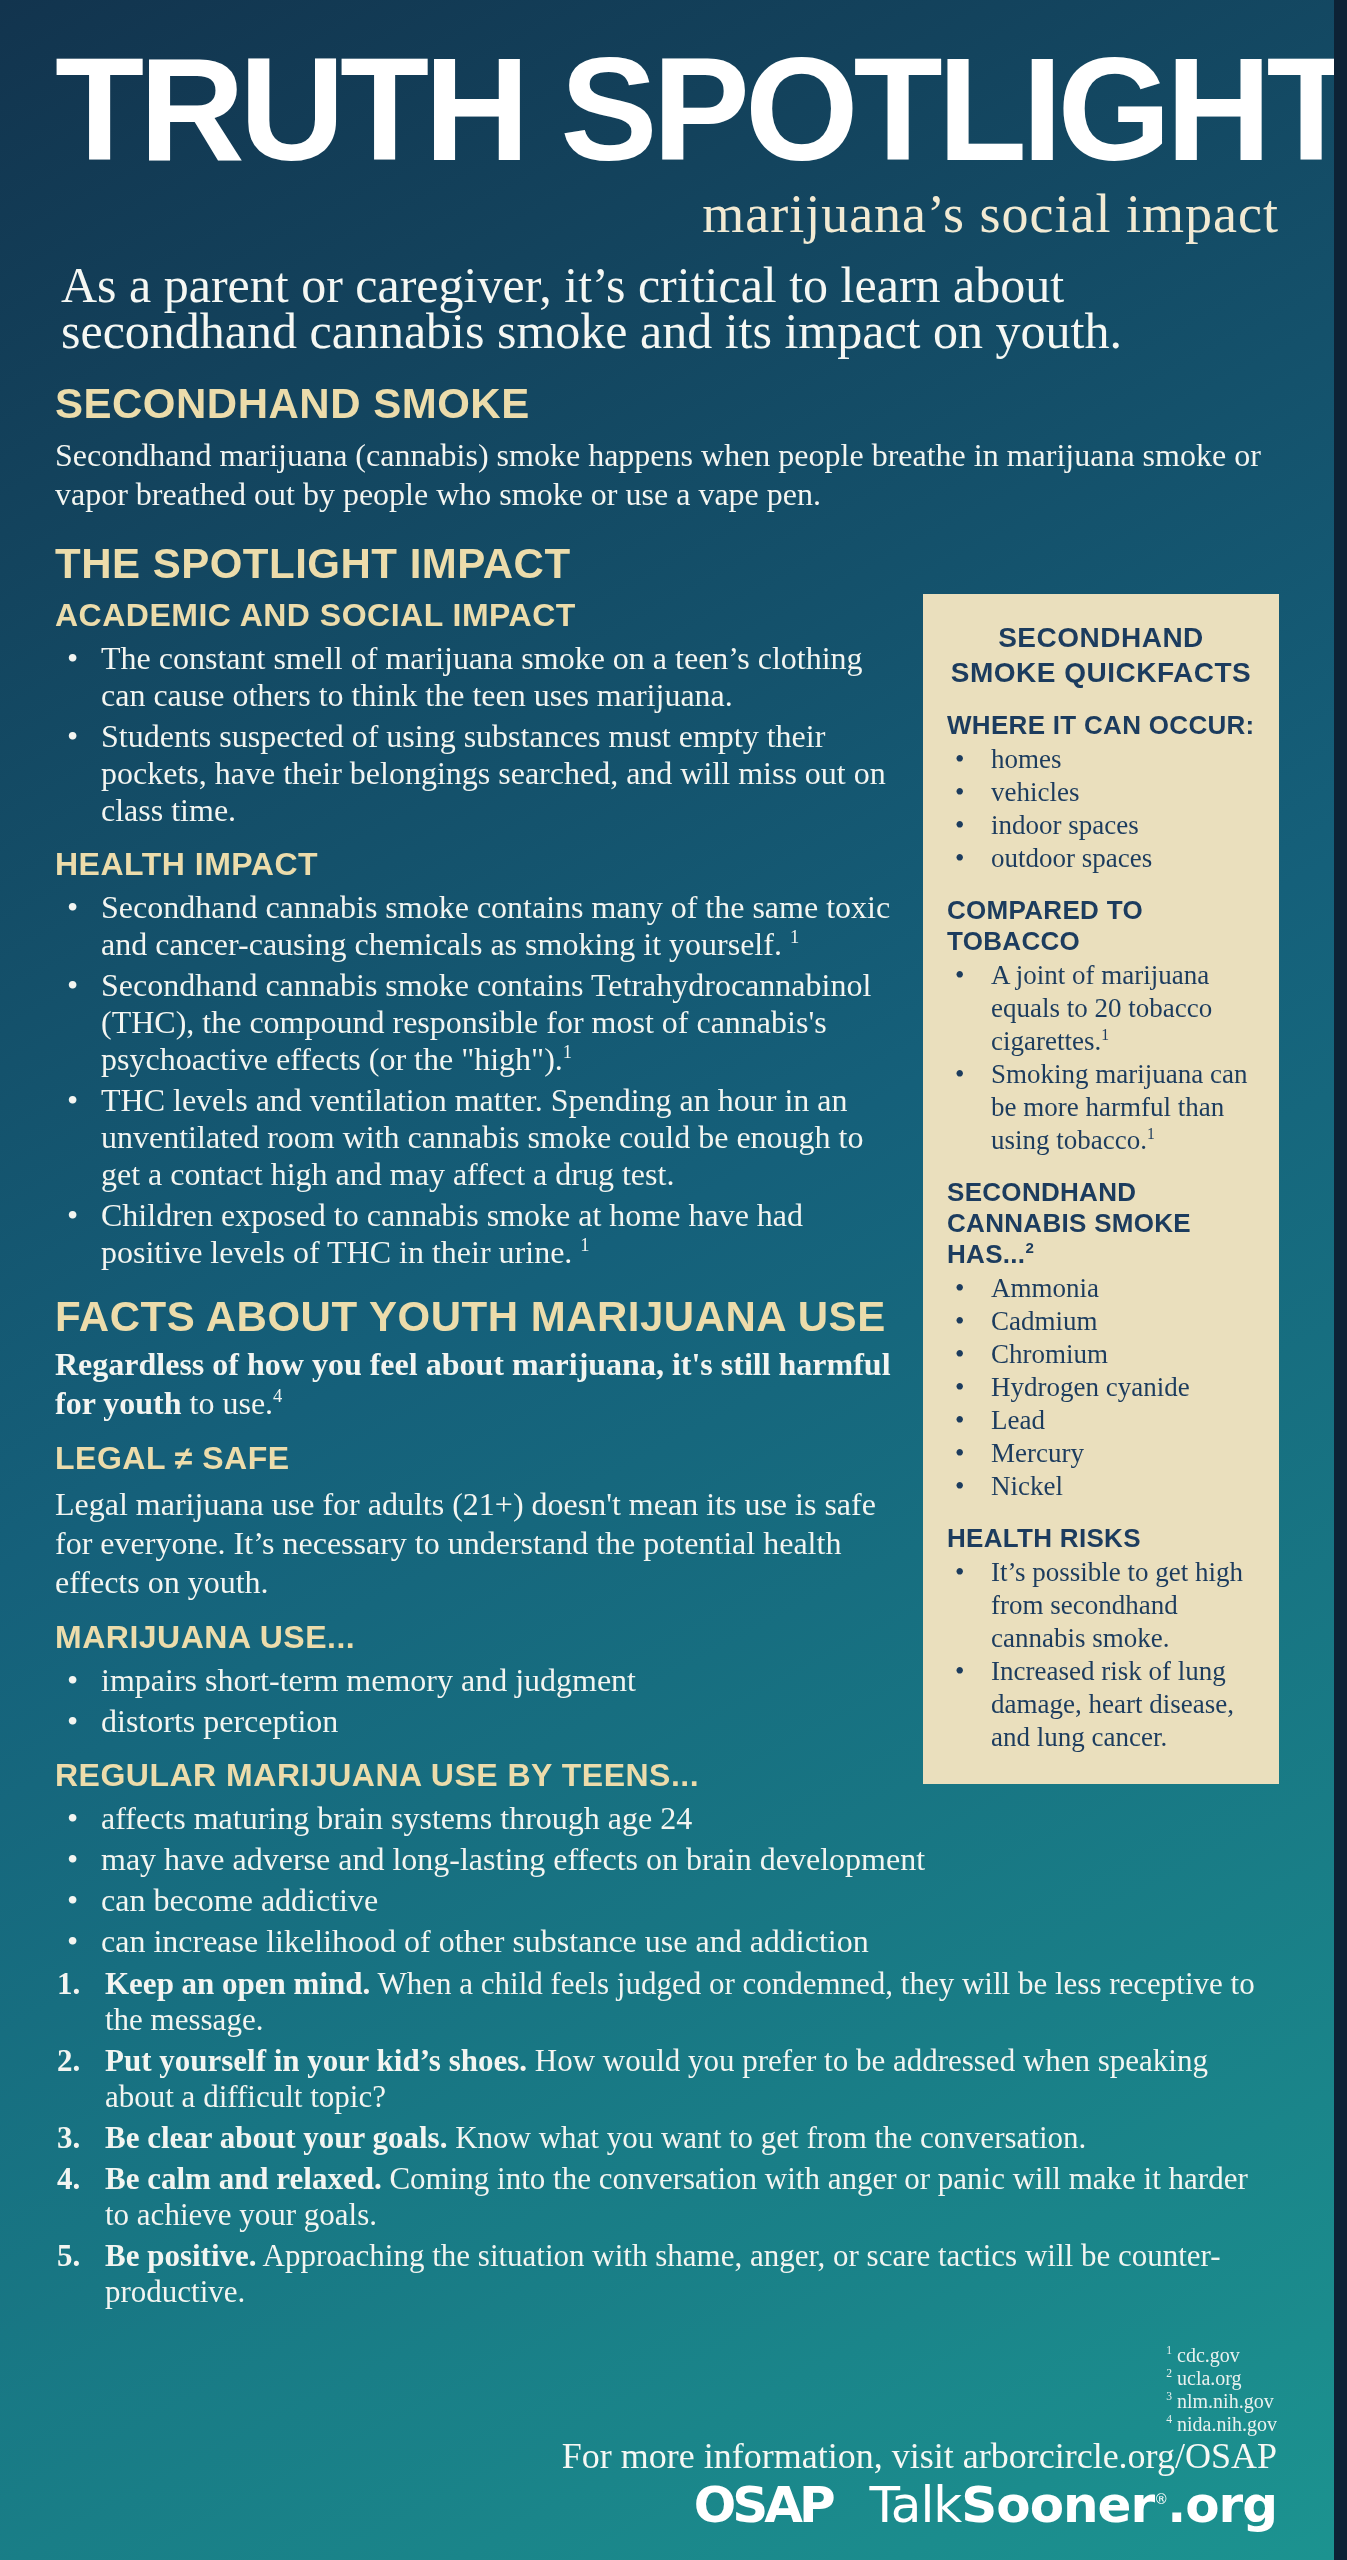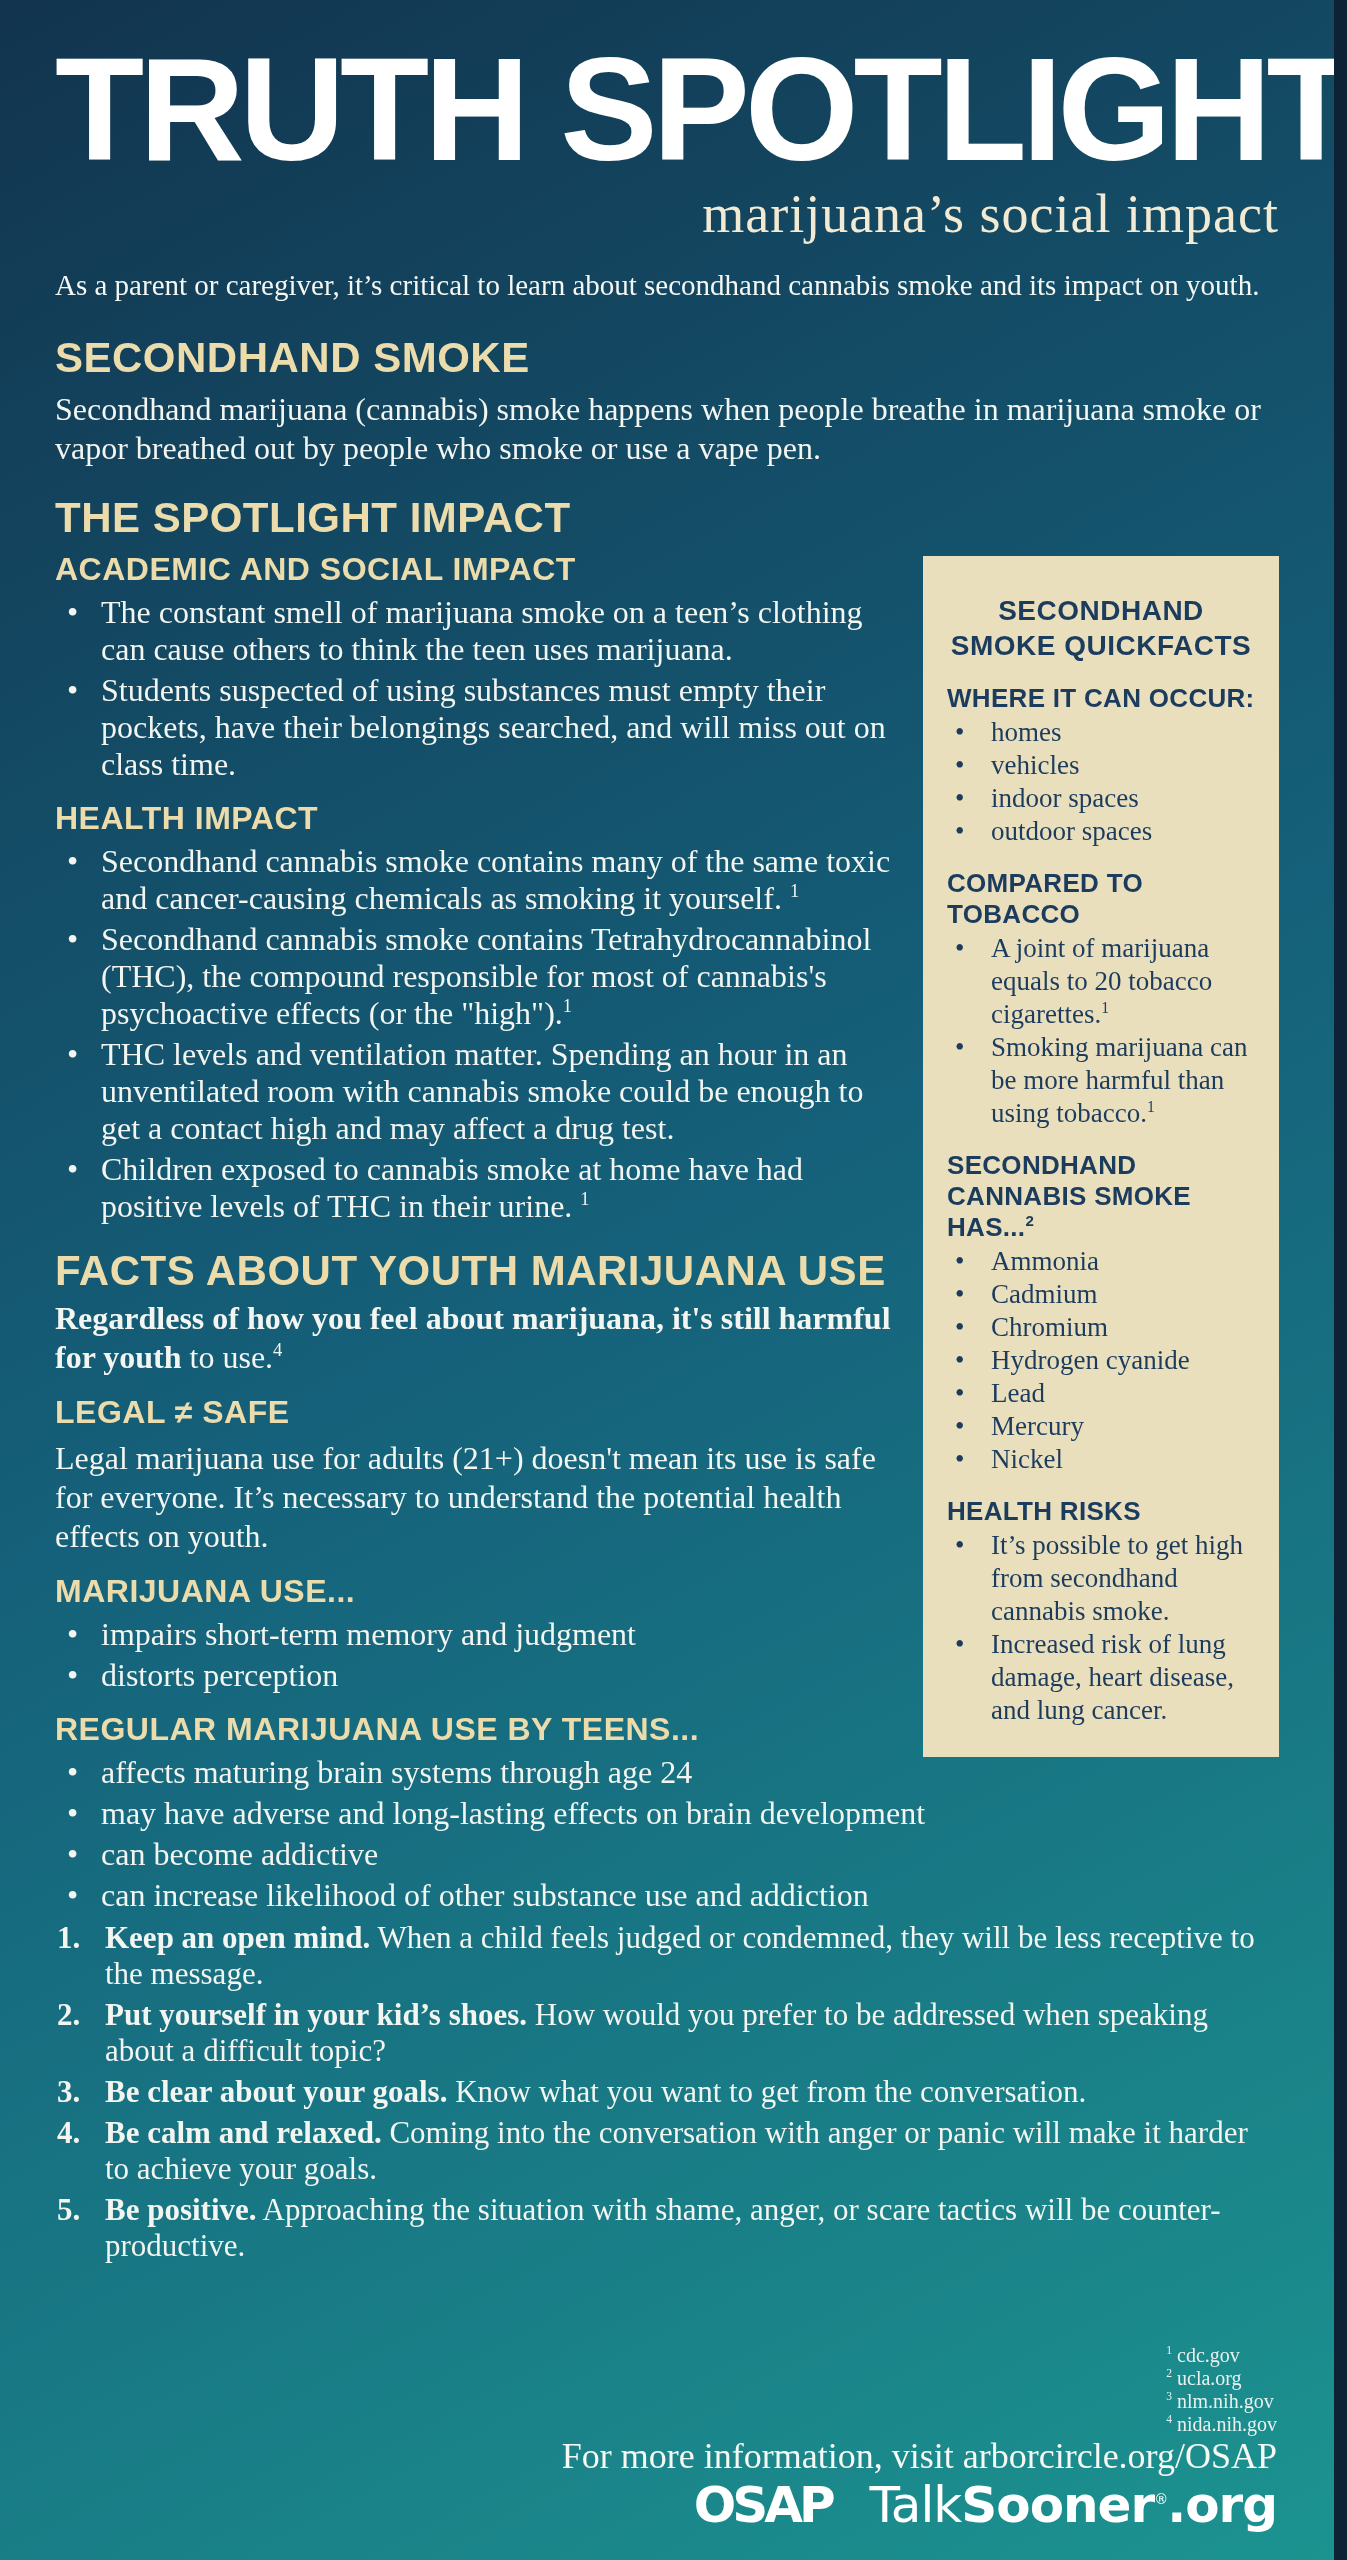--- a/index.html
+++ b/index.html
@@ -12,40 +12,40 @@
   .page { padding:34px 55px 0 55px; }
   .title {
     font-family:"Liberation Sans",sans-serif; font-weight:bold;
     font-size:146px; line-height:1.04; letter-spacing:-5px; color:#ffffff;
     white-space:nowrap;
   }
   .subtitle {
     font-size:54px; line-height:1.07; text-align:right; color:#f2ead3;
     letter-spacing:1px;
   }
-  .intro { margin-top:18px; font-size:29px; line-height:46px; color:#f5f7f3; max-width:1240px; }
+  .intro { margin-top:18px; font-size:50px; line-height:46px; color:#f5f7f3; max-width:1240px;margin-left:6px; }
   h2.sec {
     margin-top:26px; font-family:"Liberation Sans",sans-serif; font-weight:bold;
     font-size:42px; line-height:48px; color:#ecdcab; letter-spacing:.5px;
   }
   h3.sub {
     margin-top:16px; font-family:"Liberation Sans",sans-serif; font-weight:bold;
     font-size:32px; line-height:38px; color:#ecdcab; letter-spacing:.5px;
   }
   p.body { margin-top:8px; font-size:32px; line-height:39px; max-width:1260px; }
   .narrow { max-width:840px; }
   ul.blist { margin-top:6px; list-style:none; }
   ul.blist li { position:relative; padding-left:46px; margin-top:4px; font-size:32px; line-height:37px; }
   ul.blist li:first-child { margin-top:0; }
   .blt { position:absolute; left:12px; }
   sup { font-size:58%; vertical-align:super; line-height:0; }
 
   aside.qf {
-    float:right; width:356px; margin:14px 0 18px 24px;
-    background:#eadfbd; color:#1c3c5e; padding:37px 24px 30px 24px;
+    float:right; width:356px; margin:6px 0 18px 24px;
+    background:#eadfbd; color:#1c3c5e; padding:26px 24px 30px 24px;
   }
   .qf-title {
     font-family:"Liberation Sans",sans-serif; font-weight:bold; text-align:center;
     font-size:28px; line-height:35px; letter-spacing:.5px;
   }
   aside.qf h4 {
     font-family:"Liberation Sans",sans-serif; font-weight:bold;
     font-size:26px; line-height:31px; margin-top:20px; letter-spacing:.3px;
   }
   aside.qf ul { list-style:none; margin-top:2px; }

